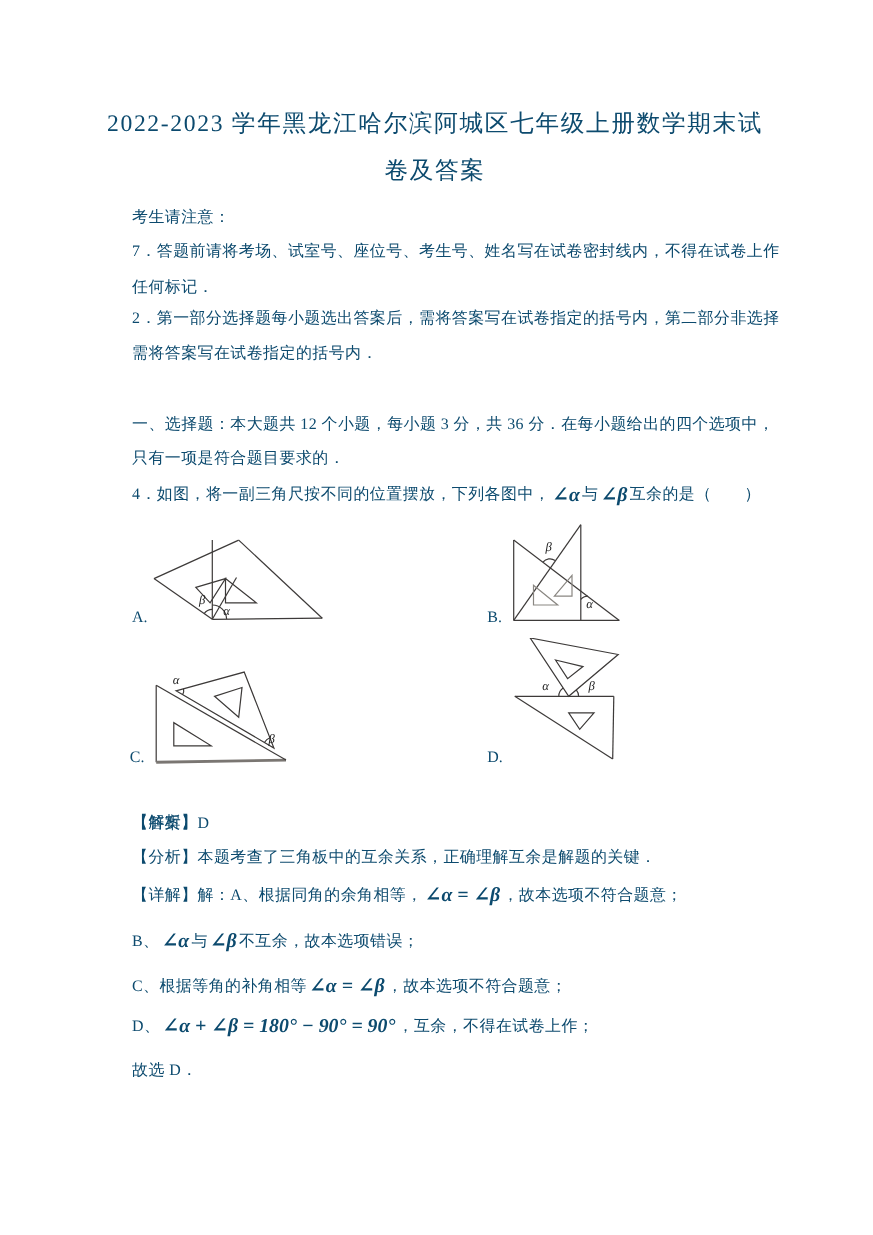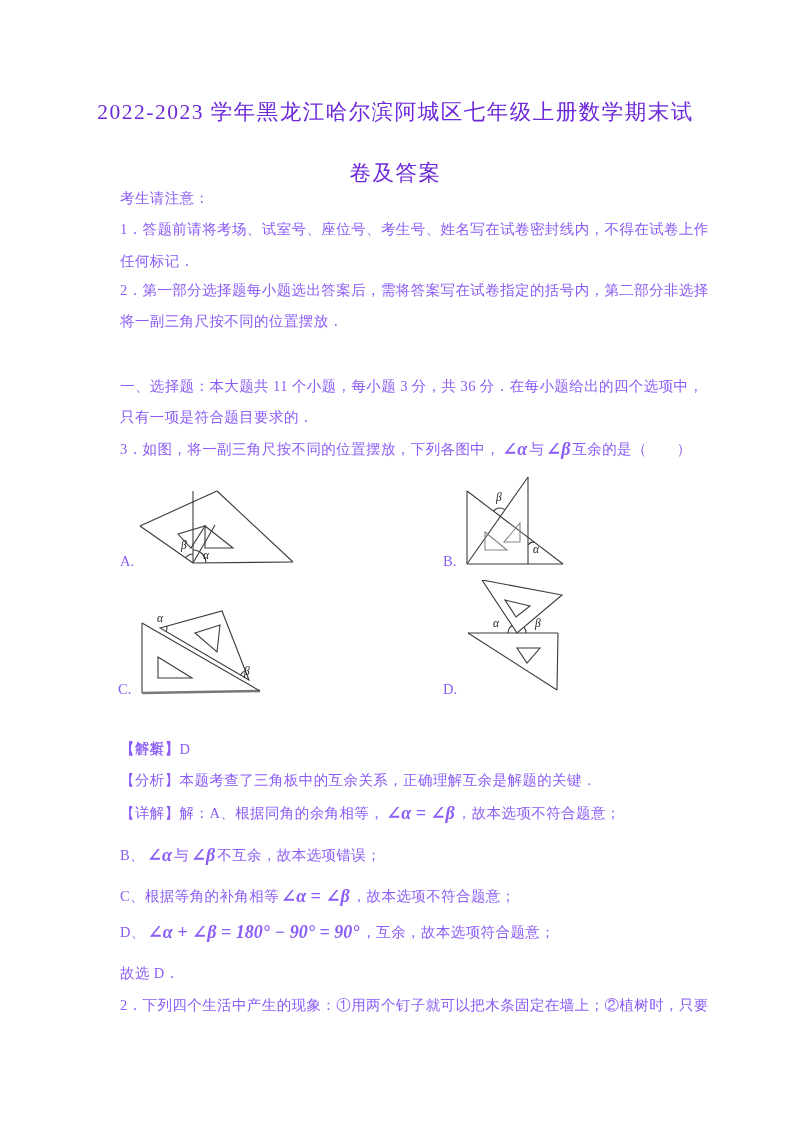--- a/index.html
+++ b/index.html
@@ -3,25 +3,25 @@
 <meta charset="utf-8">
 <style>
   html,body{margin:0;padding:0;background:#e8e8e8;}
   .page{
     position:relative;width:794px;height:1123px;background:#ffffff;
     font-family:"Liberation Serif","DejaVu Serif",serif;color:#000;
     overflow:hidden;margin:0 auto;
   }
   .line{
     position:absolute;left:120px;font-size:14.5px;line-height:20px;
-    letter-spacing:0.4px;white-space:nowrap;color:#8b5cf6;
+    letter-spacing:0.4px;white-space:nowrap;color:#0c4a6e;
   }
   .title{
     left:0;width:791px;text-align:center;font-size:21.5px;
-    letter-spacing:1.5px;color:#6d28d9;
+    letter-spacing:1.5px;color:#0c4a6e;
   }
   .math{
     font-family:"Liberation Serif","DejaVu Serif",serif;
     font-style:italic;font-weight:bold;font-size:18px;
     letter-spacing:0;padding:0 2px;vertical-align:-1px;
   }
   .optlabel{letter-spacing:0;}
   svg.fig{position:absolute;}
   svg.fig line, svg.fig polygon, svg.fig path{
     stroke:#3d3a39;stroke-width:1.1;fill:none;stroke-linejoin:miter;stroke-linecap:butt;
@@ -32,32 +32,32 @@
     font-family:"Liberation Serif","DejaVu Serif",serif;
     font-style:italic;font-size:11.5px;fill:#1c1c1c;stroke:none;
   }
 </style>
 </head>
 <body>
 
 <div class="page">
 
   <div class="line title" style="top:102px">2022-2023 学年黑龙江哈尔滨阿城区七年级上册数学期末试</div>
-  <div class="line title" style="top:163px">卷及答案</div>
+  <div class="line title" style="top:145px">卷及答案</div>
 
   <div class="line" style="top:188px">考生请注意：</div>
-  <div class="line" style="top:219px">1．答题前请将考场、试室号、座位号、考生号、姓名写在试卷密封线内，不得在试卷上作</div>
+  <div class="line" style="top:219px">7．答题前请将考场、试室号、座位号、考生号、姓名写在试卷密封线内，不得在试卷上作</div>
   <div class="line" style="top:251px">任何标记．</div>
   <div class="line" style="top:280px">2．第一部分选择题每小题选出答案后，需将答案写在试卷指定的括号内，第二部分非选择</div>
-  <div class="line" style="top:311px">将一副三角尺按不同的位置摆放．</div>
+  <div class="line" style="top:311px">需将答案写在试卷指定的括号内．</div>
 
-  <div class="line" style="top:376px">一、选择题：本大题共 11 个小题，每小题 3 分，共 36 分．在每小题给出的四个选项中，</div>
+  <div class="line" style="top:376px">一、选择题：本大题共 12 个小题，每小题 3 分，共 36 分．在每小题给出的四个选项中，</div>
   <div class="line" style="top:407px">只有一项是符合题目要求的．</div>
 
-  <div class="line" style="top:439px"><span>3．如图，将一副三角尺按不同的位置摆放，下列各图中，</span><span class="math">∠α</span><span>与</span><span class="math">∠β</span><span>互余的是（　　）</span></div>
+  <div class="line" style="top:439px"><span>4．如图，将一副三角尺按不同的位置摆放，下列各图中，</span><span class="math">∠α</span><span>与</span><span class="math">∠β</span><span>互余的是（　　）</span></div>
 
   <div class="line optlabel" style="top:551px;left:120px">A.</div>
   <svg class="fig" style="left:130px;top:478px" width="180" height="95" viewBox="0 0 180 95">
     <g>
       <line x1="10" y1="48" x2="87" y2="13"></line>
       <line x1="10" y1="48" x2="63" y2="85"></line>
       <line x1="63" y1="13" x2="63" y2="85"></line>
       <line x1="87" y1="13" x2="163" y2="84"></line>
       <line x1="63" y1="85" x2="163" y2="84"></line>
       <line x1="63" y1="85" x2="85" y2="47"></line>
@@ -122,19 +122,18 @@
   <div class="line" style="top:739px"><span>【答案】</span><span>D</span></div>
   <div class="line" style="top:738px">【解析】</div>
   <div class="line" style="top:803px"><span>【详解】解：A、根据同角的余角相等，</span><span class="math">∠α = ∠β</span><span>，故本选项不符合题意；</span></div>
 
   <div class="line" style="top:770px">【分析】本题考查了三角板中的互余关系，正确理解互余是解题的关键．</div>
 
   <div class="line" style="top:886px"><span>C、根据等角的补角相等</span><span class="math">∠α = ∠β</span><span>，故本选项不符合题意；</span></div>
 
   <div class="line" style="top:845px"><span>B、</span><span class="math">∠α</span><span>与</span><span class="math">∠β</span><span>不互余，故本选项错误；</span></div>
 
-  <div class="line" style="top:922px"><span>D、</span><span class="math">∠α + ∠β = 180° − 90° = 90°</span><span>，互余，故本选项符合题意；</span></div>
+  <div class="line" style="top:922px"><span>D、</span><span class="math">∠α + ∠β = 180° − 90° = 90°</span><span>，互余，不得在试卷上作；</span></div>
 
   <div class="line" style="top:963px">故选 D．</div>
 
-  <div class="line" style="top:995px">2．下列四个生活中产生的现象：①用两个钉子就可以把木条固定在墙上；②植树时，只要</div>
 
 </div>
 
 </body></html>

